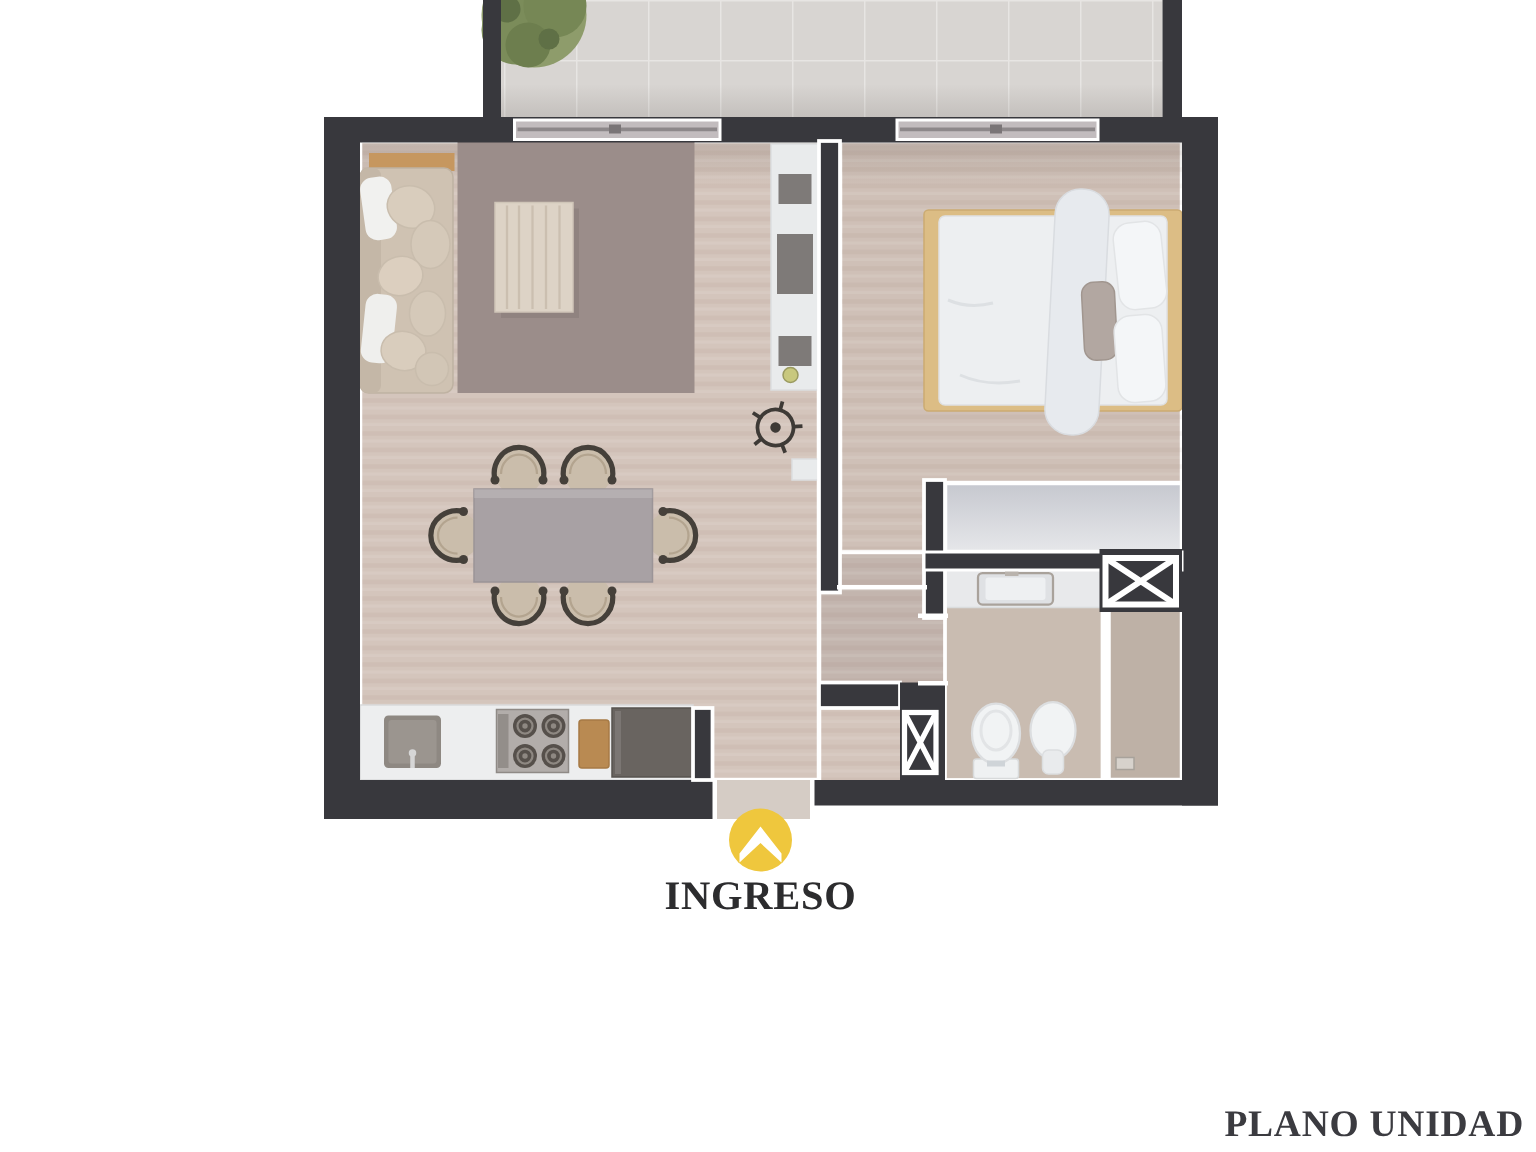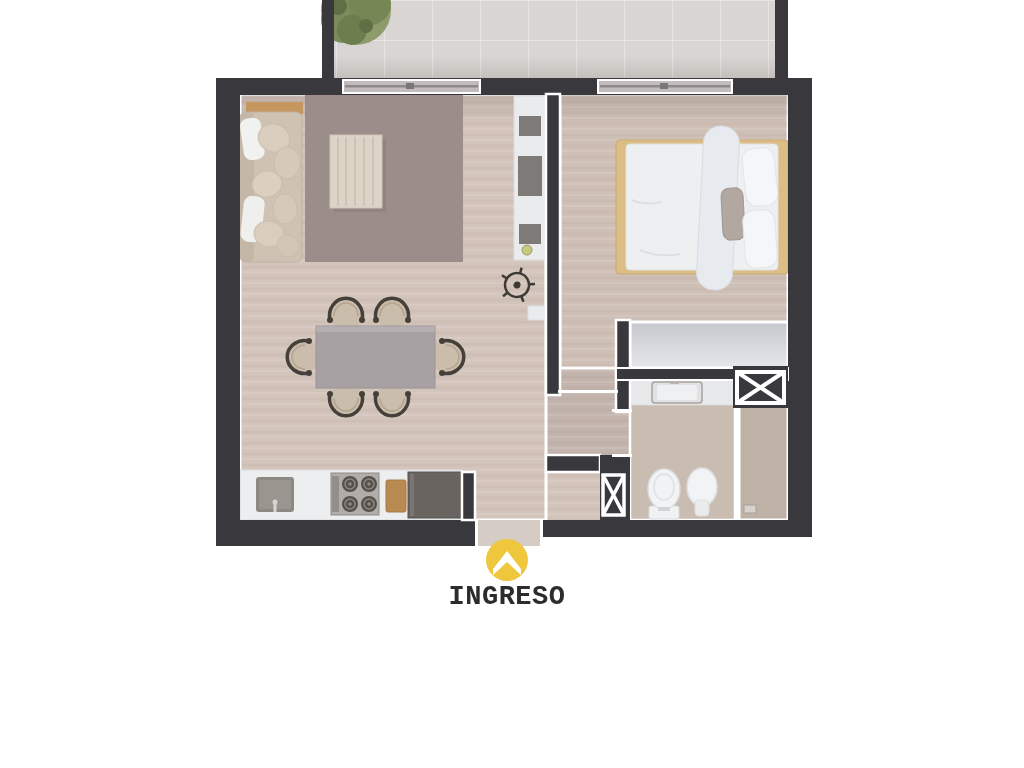--- a/index.html
+++ b/index.html
@@ -1,17 +1,17 @@
 <!DOCTYPE html>
 <html><head>
 <meta charset="utf-8">
 <style>
   html,body{margin:0;padding:0;background:#ffffff;}
   .stage{position:relative;width:1024px;height:768px;background:#ffffff;overflow:hidden;
-         font-family:Liberation Mono, monospace;}
+         font-family:Liberation Serif, serif;}
   .stage svg{position:absolute;left:0;top:0;}
   .ingreso-label{position:absolute;left:417px;top:582px;width:180px;text-align:center;
     font-weight:800;font-size:27px;color:#2c2c2e;letter-spacing:.5px;}
   .plano-label{position:absolute;right:8px;top:736px;font-weight:700;font-size:25px;
     color:#3b3b40;letter-spacing:.5px;}
 </style>
 </head>
 <body>
 
 <div class="stage">
@@ -243,13 +243,14 @@
     </g>
   </g>
 
   <g>
     <circle cx="507" cy="560" r="21" fill="#efc73d"></circle>
     <path d="M493,569 L507,551 L521,569 L521,575 L507,562 L493,575 Z" fill="#ffffff"></path>
   </g>
 </svg>
 
 <div class="ingreso-label">INGRESO</div>
+<div class="plano-label">PLANO UNIDAD</div>
 </div>
 
 </body></html>

